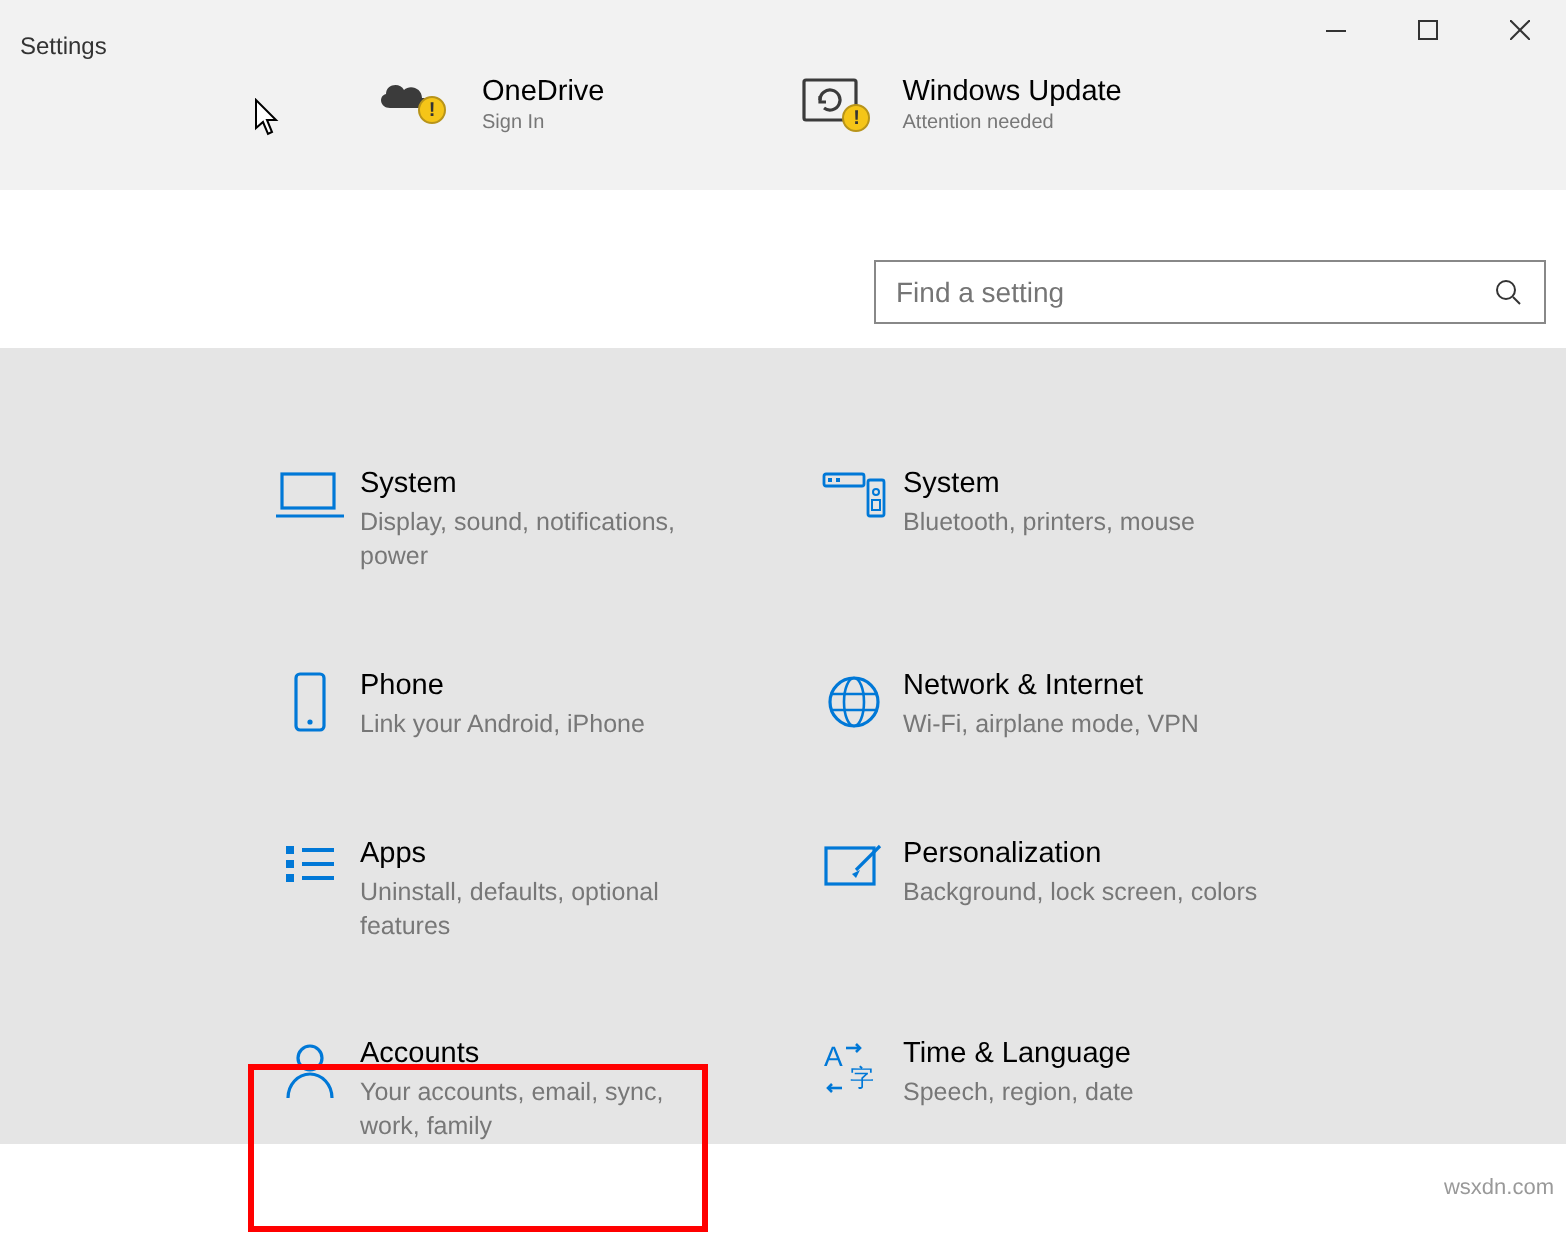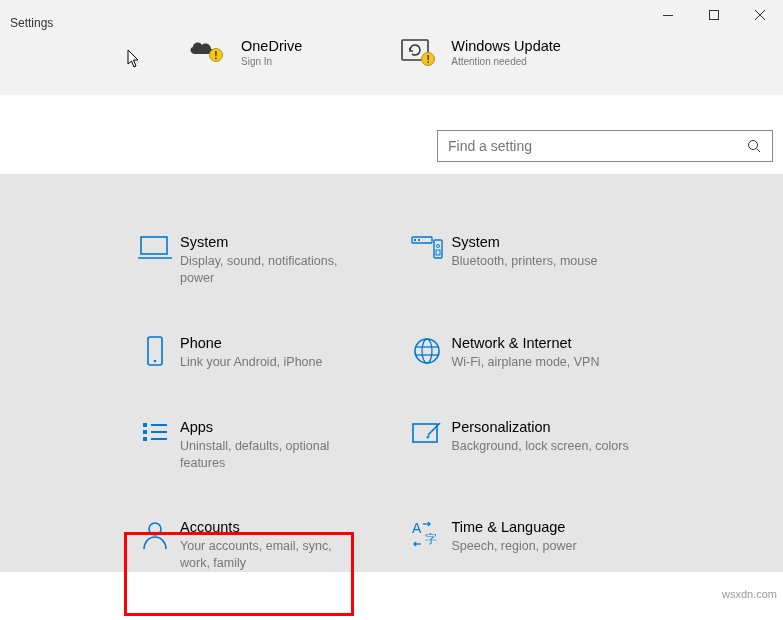--- a/index.html
+++ b/index.html
@@ -206,21 +206,21 @@
           <text x="2" y="14" font-size="14" fill="#0078d7" font-family="Segoe UI">A</text>
           <text x="15" y="24" font-size="12" fill="#0078d7" font-family="Segoe UI">字</text>
           <line x1="13" y1="5" x2="20" y2="5" stroke="#0078d7" stroke-width="1.3"></line>
           <polyline points="18,3 20,5 18,7" fill="none" stroke="#0078d7" stroke-width="1.3"></polyline>
           <line x1="11" y1="25" x2="4" y2="25" stroke="#0078d7" stroke-width="1.3"></line>
           <polyline points="6,23 4,25 6,27" fill="none" stroke="#0078d7" stroke-width="1.3"></polyline>
         </svg>
     </div>
     <div class="tile-text">
       <div class="t-title">Time &amp; Language</div>
-      <div class="t-sub">Speech, region, power</div>
+      <div class="t-sub">Speech, region, date</div>
     </div>
   </div>
 
 </div>
 
 <div class="highlight-box"></div>
 
 <div class="cursor">
   <svg width="16" height="20" viewBox="0 0 16 20">
       <path d="M1 1 L1 15 L4.5 12 L7 18 L9 17 L6.5 11 L11 11 Z" fill="#fff" stroke="#000" stroke-width="1"></path>

